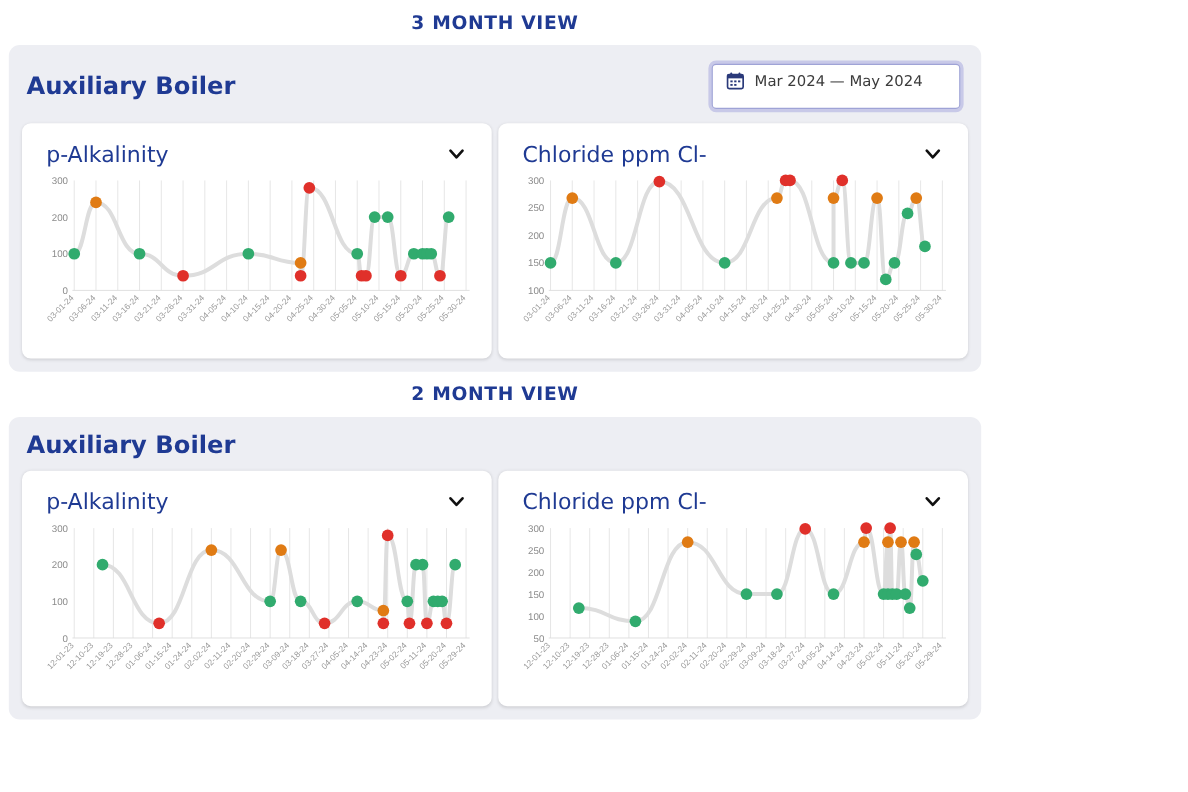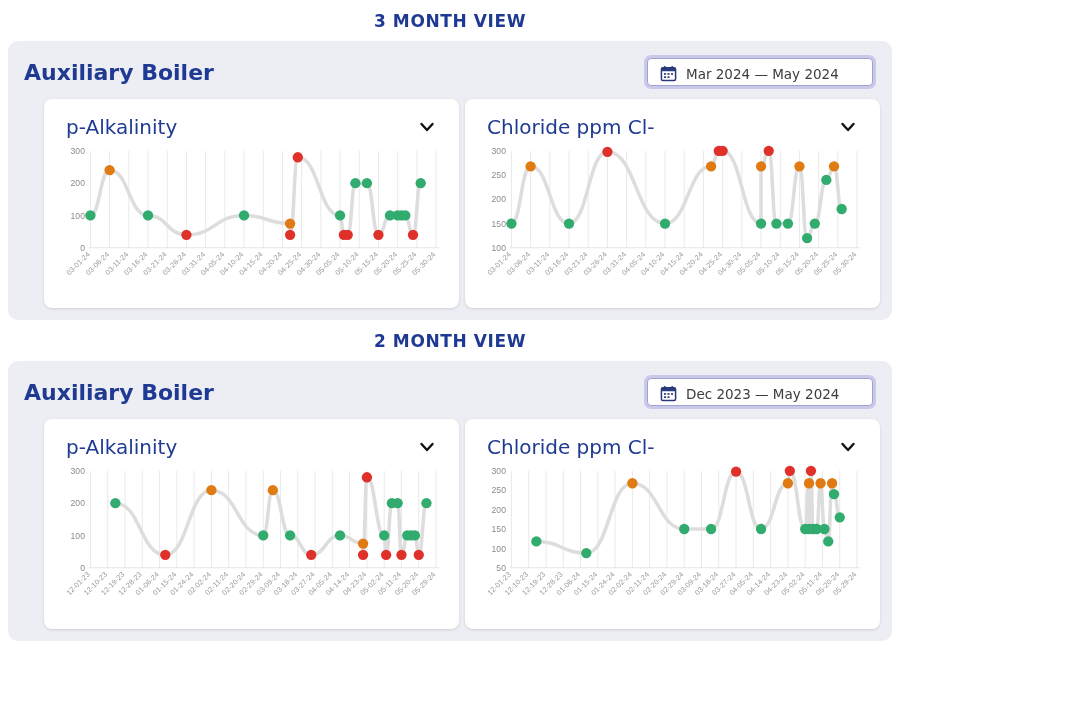--- a/index.html
+++ b/index.html
@@ -52,36 +52,35 @@
     padding: 0;
     background: #C8C9E8;
   }
   .daterange {
     display: flex;
     align-items: center;
     gap: 9px;
     background: #ffffff;
     border: 1px solid #9FA3D6;
     border-radius: 4px;
-    padding: 6px 16px 3px 12px;
+    padding: 6px 16px 16px 12px;
     min-width: 196px;
   }
   .daterange-label {
     font-size: 13.5px;
     color: #3C3C3C;
     font-family: "DejaVu Sans", sans-serif;
     white-space: nowrap;
   }
   .cal-icon svg { display: block; }
   .charts-row {
     display: flex;
     gap: 6px;
     padding: 0 12px;
     box-sizing: border-box;
-    margin-left: 24px;
   }
   .chart-card {
     background: #ffffff;
     border-radius: 8px;
     flex: 1 1 0;
     box-shadow: 0 1px 3px rgba(0,0,0,0.13);
     padding: 10px 12px 12px 12px;
     box-sizing: border-box;
     min-width: 0;
   }
@@ -287,38 +286,20 @@
             </svg>
           </div>
       </div>
     </div>
   </div>
 
   <div class="section-title">2 MONTH VIEW</div>
   <div class="panel">
     <div class="panel-header">
       <div class="panel-title">Auxiliary Boiler</div>
-      <div class="daterange-outer">
-        <div class="daterange">
-          <span class="cal-icon">
-            <svg width="17" height="17" viewBox="0 0 18 18">
-                <rect x="1.5" y="3" width="15" height="13.5" rx="1.6" fill="none" stroke="#2b3a7a" stroke-width="1.6"></rect>
-                <rect x="1.5" y="3" width="15" height="3.6" fill="#2b3a7a"></rect>
-                <rect x="4.2" y="1" width="1.7" height="3.4" rx="0.7" fill="#2b3a7a"></rect>
-                <rect x="12.1" y="1" width="1.7" height="3.4" rx="0.7" fill="#2b3a7a"></rect>
-                <rect x="4.2" y="8.6" width="2.2" height="1.8" fill="#2b3a7a"></rect>
-                <rect x="7.9" y="8.6" width="2.2" height="1.8" fill="#2b3a7a"></rect>
-                <rect x="11.6" y="8.6" width="2.2" height="1.8" fill="#2b3a7a"></rect>
-                <rect x="4.2" y="12" width="2.2" height="1.8" fill="#2b3a7a"></rect>
-                <rect x="7.9" y="12" width="2.2" height="1.8" fill="#2b3a7a"></rect>
-              </svg>
-          </span>
-          <span class="daterange-label">Dec 2023 — May 2024</span>
-        </div>
-      </div>
     </div>
     <div class="charts-row">
       <div class="chart-card">
         <div class="chart-card-header">
           <span class="chart-title">p-Alkalinity</span>
           <span class="chevron">
             <svg width="20" height="20" viewBox="0 0 20 20">
                 <path d="M4.5 7 L10 13 L15.5 7" fill="none" stroke="#111" stroke-width="2.4" stroke-linecap="round" stroke-linejoin="round"></path>
               </svg>
           </span>

